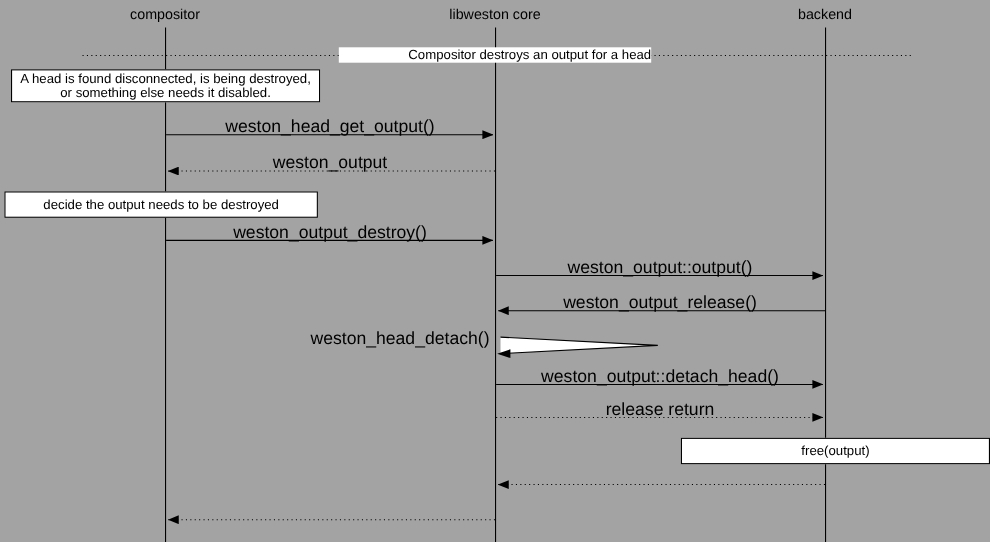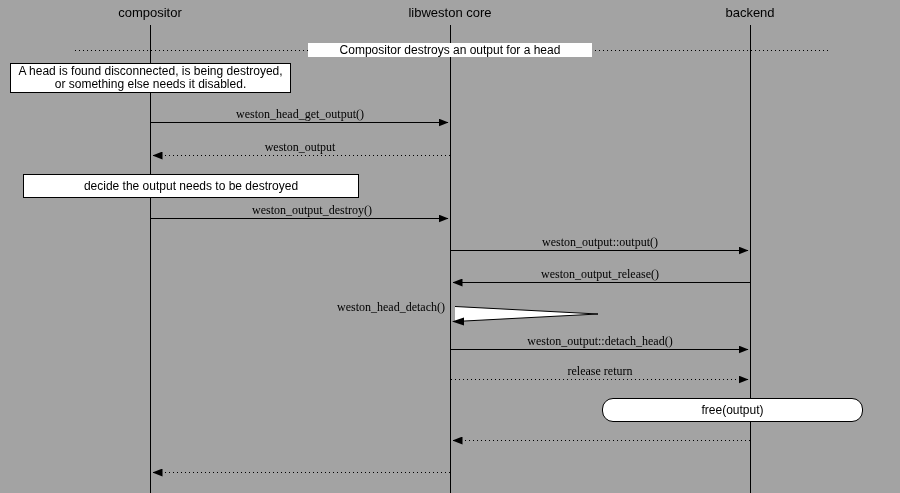--- a/index.html
+++ b/index.html
@@ -22,39 +22,38 @@
     width: 150px;
     text-align: center;
     font-size: 13px;
     white-space: nowrap;
   }
   .title-label {
     position: absolute;
     top: 43px;
     left: 308px;
     width: 284px;
-    text-align: center;
+    text-align: right;
     font-size: 12px;
     background: #fff;
     white-space: nowrap;
   }
   .note {
     position: absolute;
     border: 1px solid #000;
     background: #fff;
     font-size: 12px;
     text-align: center;
   }
   .msg-label {
     position: absolute;
-    font-size: 12px;
+    font-size: 16px;
     text-align: center;
     width: 298px;
     white-space: nowrap;
-    font-family: Liberation Serif, serif;
   }
 </style>
 </head>
 <body>
 
 <div class="diagram">
 
   <svg class="layer" width="900" height="493" viewBox="0 0 900 493">
     <defs>
       <marker id="ah" markerWidth="10" markerHeight="8" refX="9.5" refY="4" orient="auto" markerUnits="userSpaceOnUse">
@@ -83,25 +82,25 @@
     <line class="dot" x1="450" y1="472.5" x2="153" y2="472.5" marker-end="url(#ah)"></line>
   </svg>
 
   <div class="participant" style="left:75px">compositor</div>
   <div class="participant" style="left:375px">libweston core</div>
   <div class="participant" style="left:675px">backend</div>
 
   <div class="title-label">Compositor destroys an output for a head</div>
 
   <div class="note" style="left:10px; top:63px; width:281px; padding:1px 6px; line-height:13px;">A head is found disconnected, is being destroyed, or something else needs it disabled.</div>
-  <div class="note" style="left:23px; top:174px; width:336px; height:24px; line-height:22px;">decide the output needs to be destroyed</div>
-  <div class="note" style="left:602px; top:398px; width:261px; height:24px; line-height:22px;border-radius:11px;">free(output)</div>
+  <div class="note" style="left:4px; top:174px; width:285px; height:24px; line-height:22px;">decide the output needs to be destroyed</div>
+  <div class="note" style="left:619px; top:398px; width:281px; height:24px; line-height:22px;">free(output)</div>
 
   <div class="msg-label" style="left:151px; top:107px;">weston_head_get_output()</div>
   <div class="msg-label" style="left:151px; top:140px;">weston_output</div>
-  <div class="msg-label" style="left:163px; top:203px;">weston_output_destroy()</div>
+  <div class="msg-label" style="left:151px; top:203px;">weston_output_destroy()</div>
   <div class="msg-label" style="left:451px; top:235px;">weston_output::output()</div>
   <div class="msg-label" style="left:451px; top:267px;">weston_output_release()</div>
   <div class="msg-label" style="left:140px; top:300px; width:305px; text-align:right;">weston_head_detach()</div>
   <div class="msg-label" style="left:451px; top:334px;">weston_output::detach_head()</div>
   <div class="msg-label" style="left:451px; top:364px;">release return</div>
 
 </div>
 
 </body></html>

